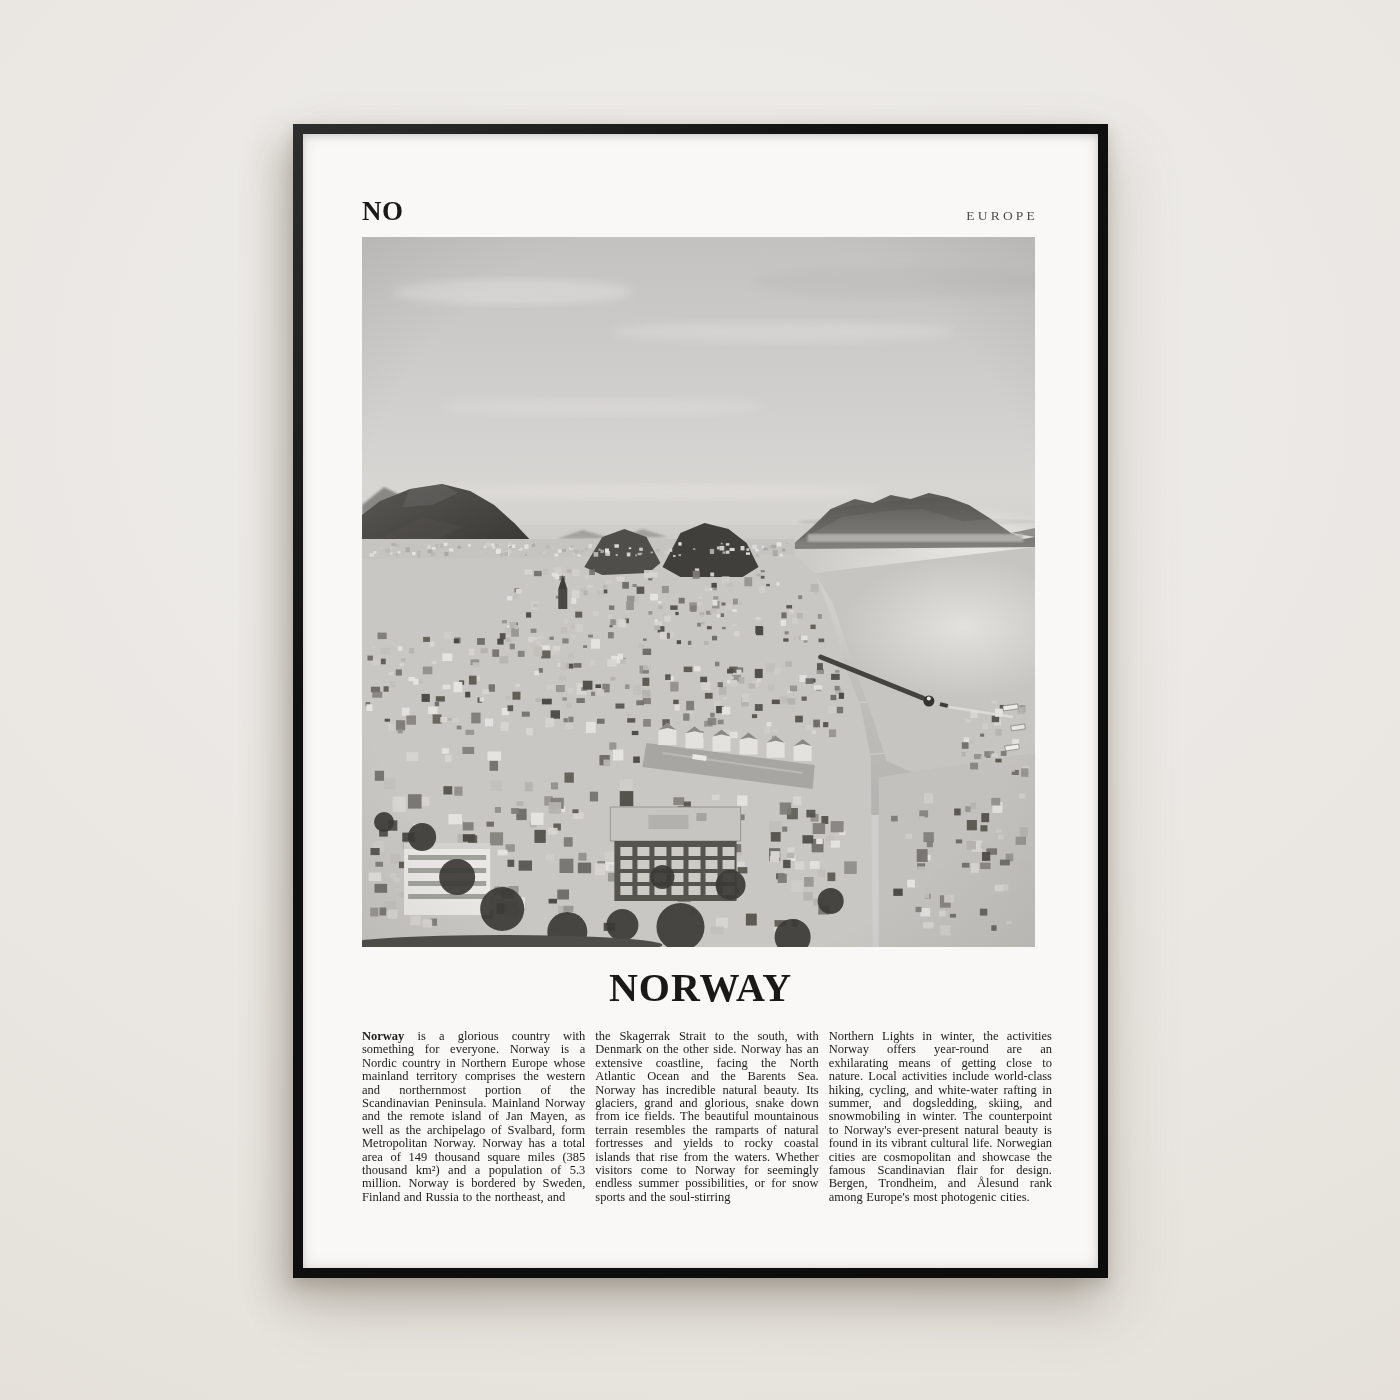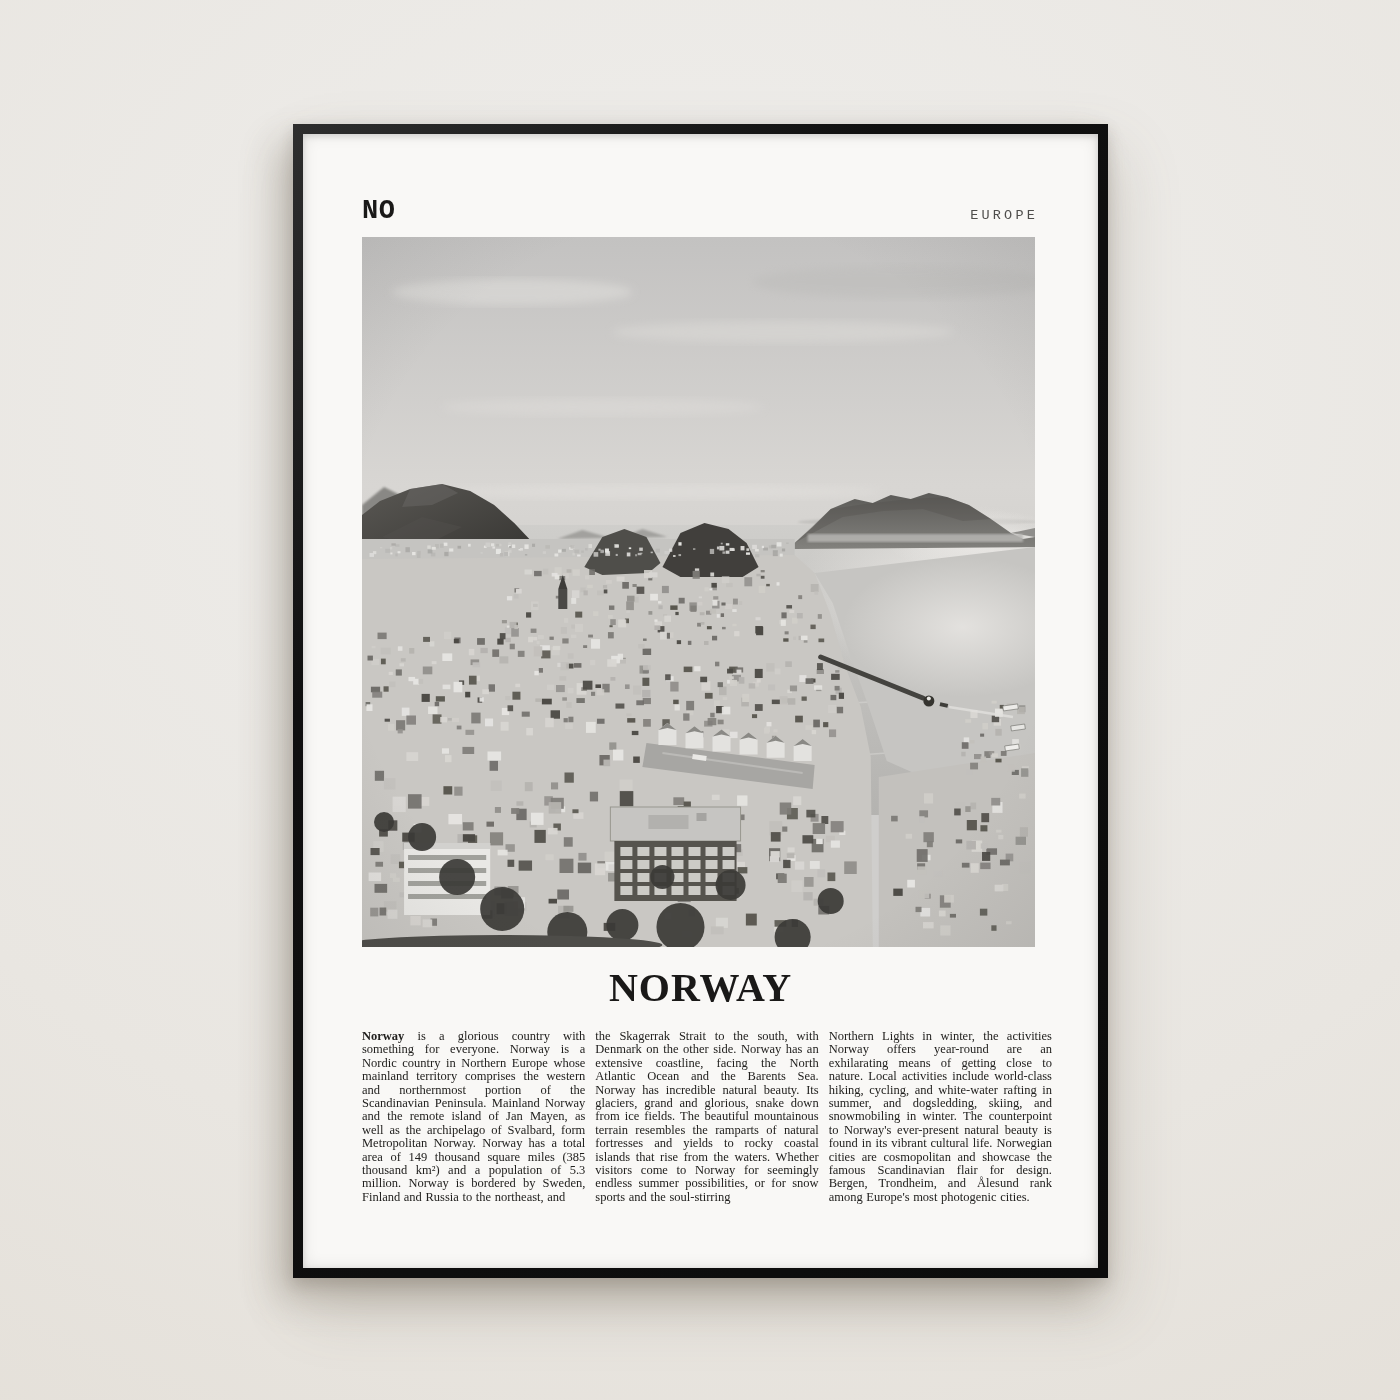--- a/index.html
+++ b/index.html
@@ -14,21 +14,21 @@
     box-shadow:-16px 20px 34px rgba(110,98,82,.30), 10px 30px 60px rgba(110,98,82,.20), 0 6px 14px rgba(60,52,44,.18);
   }
   .poster{
     position:absolute;left:10px;top:10px;right:10px;bottom:10px;
     background:var(--poster,#f9f8f6);
     box-shadow:inset 0 0 16px rgba(0,0,0,.10), inset 0 2px 6px rgba(0,0,0,.12);
   }
   .poster-header{
     position:absolute;left:59px;right:60px;top:64px;
     display:flex;justify-content:space-between;align-items:flex-end;
-    font-family:Liberation Mono, monospace;
+    font-family:Liberation Serif, serif;
   }
   .country-code{font-size:27px;font-weight:800;letter-spacing:.5px;color:var(--ink,#161614);line-height:1;}
   .region{font-size:13.5px;font-weight:400;letter-spacing:3.2px;color:var(--muted,#4e4d4b);line-height:1;padding-bottom:3px;padding-left:8px;}
   .photo{
     position:absolute;left:59px;top:103px;width:673px;height:710px;background:#cfcecc;overflow:hidden;
   }
   .photo svg{display:block;width:100%;height:100%;}
   .poster-title{
     position:absolute;left:0;right:0;top:832px;margin:0;text-align:center;
     font-size:40px;font-weight:700;letter-spacing:1px;color:var(--ink,#181816);line-height:1.1;

